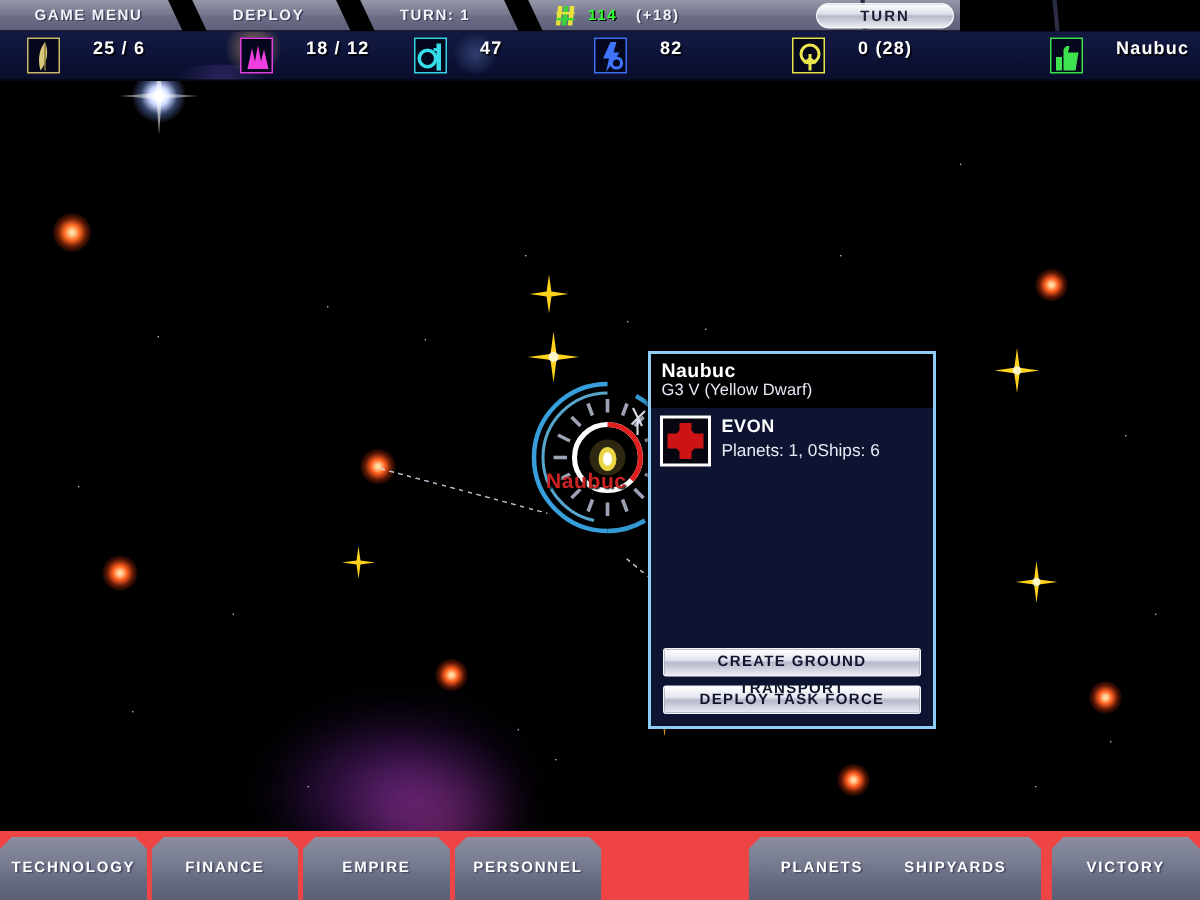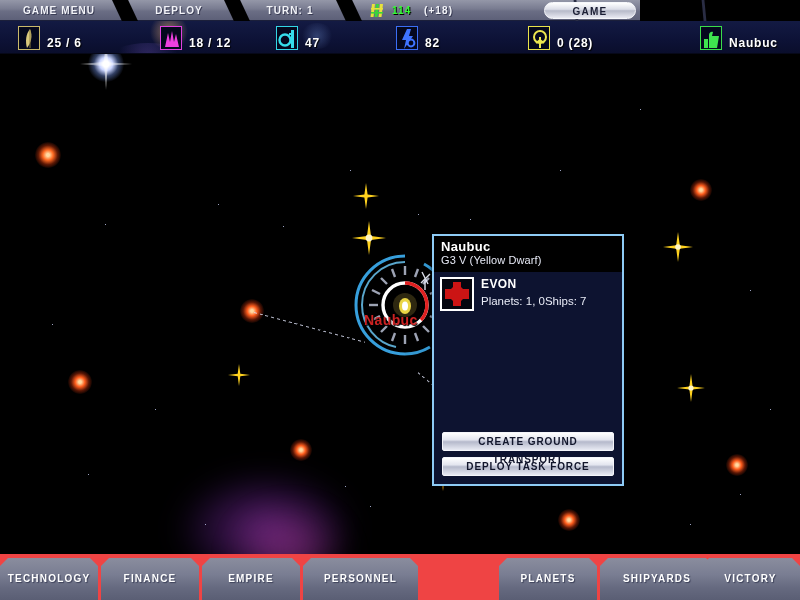--- a/index.html
+++ b/index.html
@@ -38,21 +38,21 @@
 
   
   .resbar {
     position:absolute; left:0; top:21px; width:800px; height:33px;
     background:linear-gradient(#131a43, #0d1236 60%, #0a0e2c);
     border-bottom:1px solid #060818;
     overflow:hidden;
   }
   .res {
     position:absolute; top:4px; height:25px;
-    display:flex; align-items:flex-end; gap:7px;
+    display:flex; align-items:flex-start; gap:22px;
   }
   .res-icon {
     width:22px; height:24px; border:1px solid #888; background:#05081d;
     position:relative; overflow:hidden; flex:0 0 auto;
   }
   .res-val {
     color:#ffffff; font-size:12px; font-weight:bold; letter-spacing:0.8px;
     white-space:nowrap; text-shadow:1px 1px 1px #000;
   }
   .glow-blob {
@@ -153,21 +153,21 @@
       <path d="M6 1 L9 1 L7.5 14 L4.5 14 Z" fill="#3bd43b"></path>
       <path d="M10 1 L13 1 L11.5 14 L8.5 14 Z" fill="#e8e23a"></path>
       <rect x="1" y="5" width="12" height="1.6" fill="#e8e23a"></rect>
       <rect x="1" y="9" width="12" height="1.6" fill="#3bd43b"></rect>
     </svg>
     <div class="topbar-item" style="left: 392px; width: 30px; text-align: left; text-shadow: rgb(0, 0, 0) 1px 1px 0px; color: rgb(51, 255, 51);">114</div>
     <div class="topbar-item" style="left:424px;width:50px;text-align:left">(+18)</div>
 
     <div class="slash thin" style="left:566px"></div>
     <div class="slash thin" style="left:694px"></div>
-    <div class="turn-btn">GAME</div>
+    <div class="turn-btn">TURN</div>
   </div>
 
   <div class="resbar">
     <div class="glow-blob" style="left:148px;top:-6px;width:42px;height:34px;background:radial-gradient(circle,rgba(255,190,120,.55),transparent 70%)"></div>
     <div class="glow-blob" style="left:300px;top:2px;width:34px;height:26px;background:radial-gradient(circle,rgba(140,180,255,.28),transparent 70%)"></div>
     <div class="glow-blob" style="left:108px;top:22px;width:80px;height:30px;background:radial-gradient(circle,rgba(120,90,200,.35),transparent 70%)"></div>
 
     <div class="res" style="left:18px">
       <div class="res-icon" style="border-color:#c9b96a">
         <svg viewBox="0 0 22 24" width="22" height="24">
@@ -352,34 +352,34 @@
       <div class="owner-row">
         <div class="emblem">
           <svg width="30" height="30" viewBox="0 0 30 30">
             <path d="M11 3 L19 3 L19 8 L21 10 L27 10 L27 20 L21 20 L19 22 L19 27 L11 27 L11 22 L9 20 L3 20 L3 10 L9 10 L11 8 Z" fill="#cc1414"></path>
           </svg>
         </div>
         <div style="flex:1">
           <div class="owner-name">EVON</div>
           <div class="owner-stats">
             <span>Planets: 1, 0</span>
-            <span>Ships: 7</span>
+            <span>Ships: 6</span>
           </div>
         </div>
       </div>
       <div class="panel-actions">
         <div class="pbtn">CREATE GROUND TRANSPORT</div>
         <div class="pbtn">DEPLOY TASK FORCE</div>
       </div>
     </div>
   </div>
 
   <div class="tabbar">
     <div class="tab" style="left:0;width:98px">TECHNOLOGY</div>
     <div class="tab" style="left:101px;width:98px">FINANCE</div>
     <div class="tab" style="left:202px;width:98px">EMPIRE</div>
-    <div class="tab" style="left:303px;width:115px">PERSONNEL</div>
+    <div class="tab" style="left:303px;width:98px">PERSONNEL</div>
     <div class="tab" style="left:499px;width:98px">PLANETS</div>
-    <div class="tab" style="left:600px;width:114px">SHIPYARDS</div>
+    <div class="tab" style="left:580px;width:114px">SHIPYARDS</div>
     <div class="tab" style="left:701px;width:99px">VICTORY</div>
   </div>
 
 </div>
 
 </body></html>

